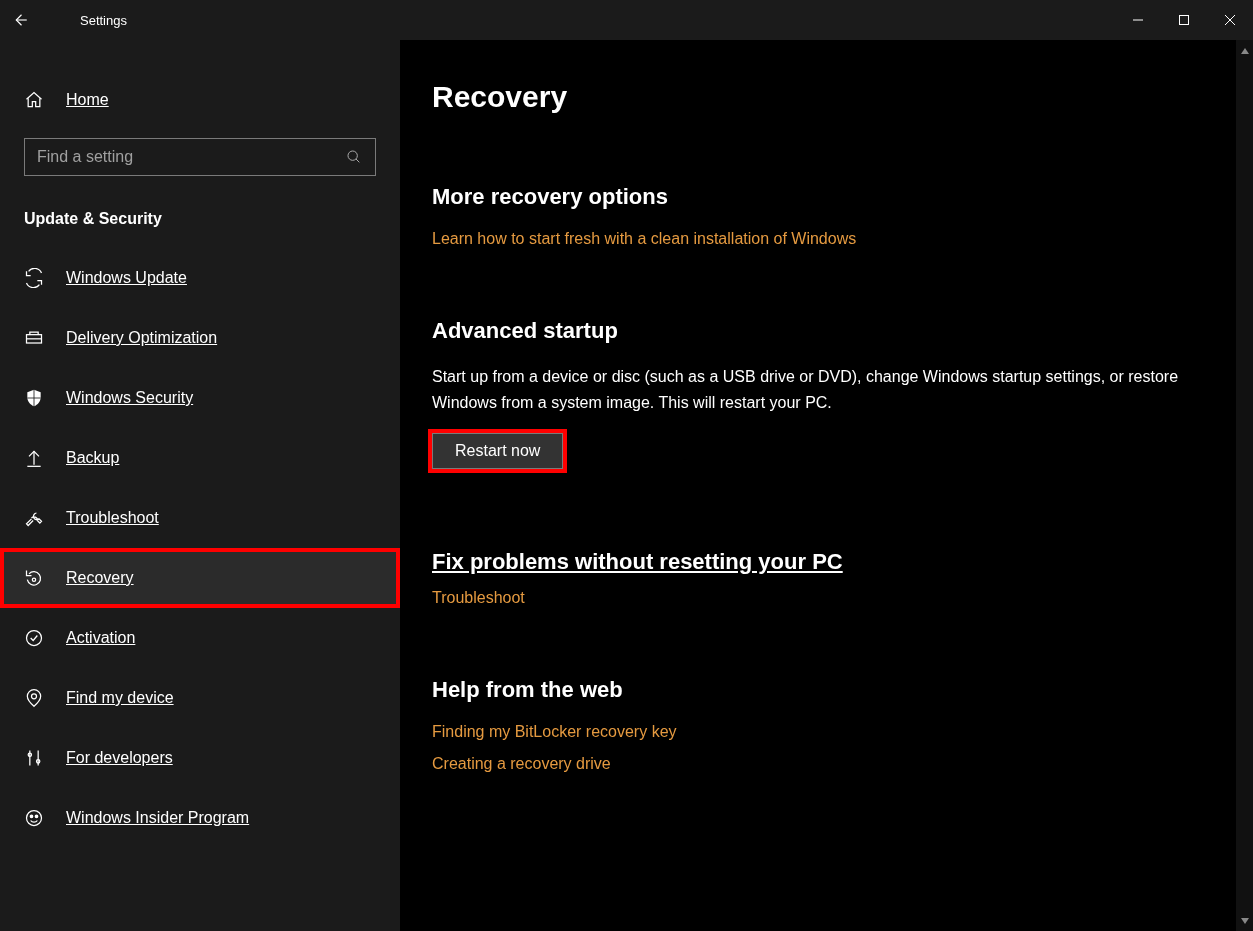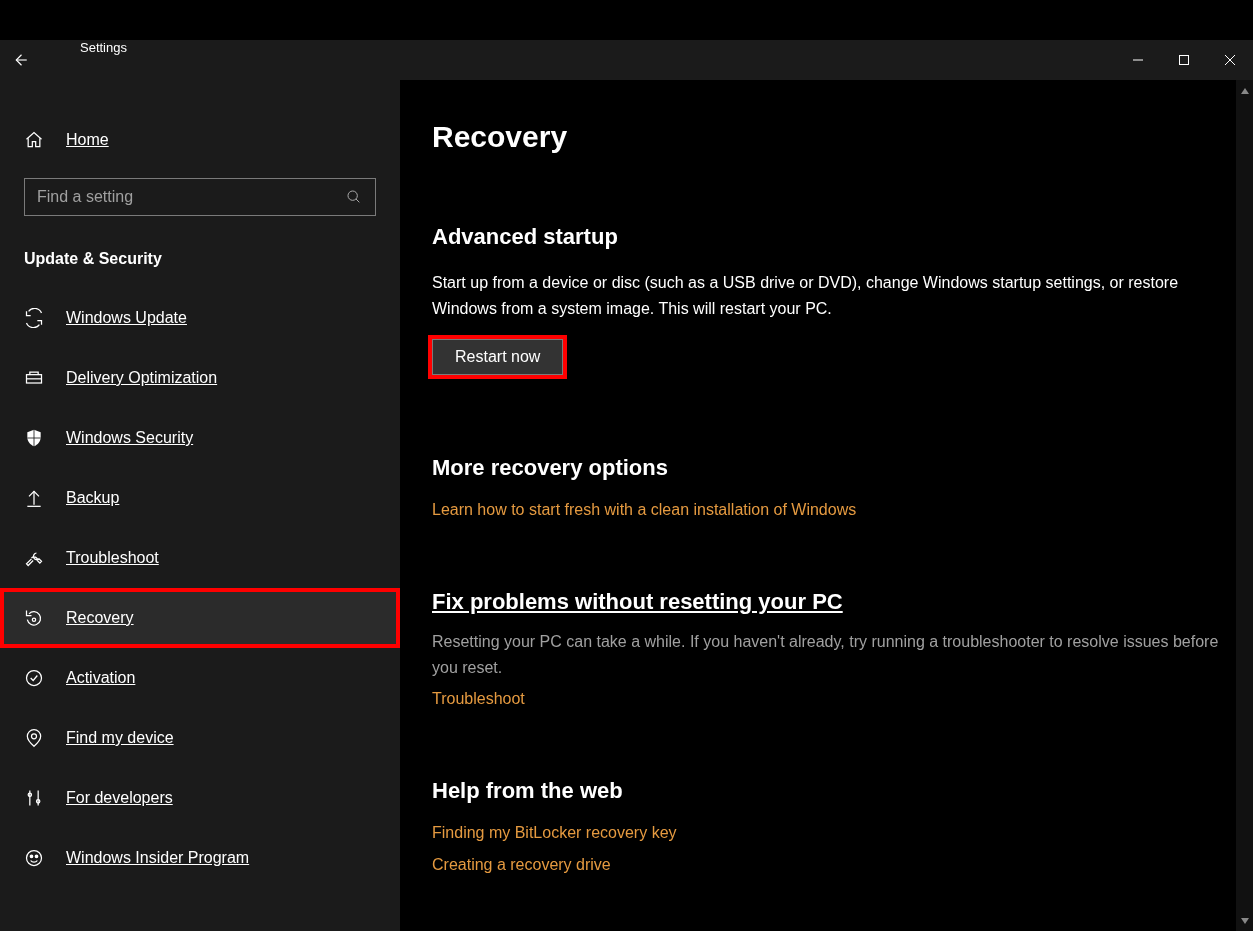--- a/index.html
+++ b/index.html
@@ -11,22 +11,22 @@
     --link:#e59a40;
     --highlight:#ff0000;
     --border-gray:#7a7a7a;
     --button-bg:#333333;
     --button-border:#7a7a7a;
   }
   html,body{margin:0;padding:0;height:100%;width:100%;background:var(--main-bg);color:var(--text);
     font-family:"Segoe UI","Segoe UI Variable",Arial,sans-serif;font-size:15px;overflow:hidden;}
   .window{width:1253px;height:931px;position:relative;display:flex;flex-direction:column;}
   
-  .titlebar{height:40px;background:var(--titlebar-bg);display:flex;color:var(--text);
-    position:relative;flex:0 0 40px;margin-top:40px;}
+  .titlebar{height:40px;background:var(--titlebar-bg);display:flex;align-items:center;color:var(--text);
+    position:relative;flex:0 0 40px;}
   .titlebar .back{width:40px;height:40px;display:flex;align-items:center;justify-content:center;}
   .titlebar .title{font-size:13px;margin-left:40px;}
   .win-controls{position:absolute;right:0;top:0;display:flex;height:40px;}
   .win-btn{width:46px;height:40px;display:flex;align-items:center;justify-content:center;}
   
   .body{flex:1;display:flex;min-height:0;}
   .sidebar{width:400px;background:var(--sidebar-bg);display:flex;flex-direction:column;
     padding-top:30px;box-sizing:border-box;flex:0 0 400px;}
   .home-item,.sidebar-item{display:flex;align-items:center;height:60px;padding-left:24px;gap:22px;
     color:var(--text);font-size:16px;text-decoration:underline;}
@@ -220,34 +220,33 @@
               <path d="M8 15c1 1.5 2.5 2 4 2s3-.5 4-2"></path>
             </svg>
         </span>
         <span>Windows Insider Program</span>
       </div>
     </div>
 
     <div class="main">
       <h1 class="page-title">Recovery</h1>
 
+      <div class="section mid">
+        <h2 class="section-title">More recovery options</h2>
+        <a href="#" class="link">Learn how to start fresh with a clean installation of Windows</a>
+      </div>
+
       <div class="section">
         <h2 class="section-title">Advanced startup</h2>
         <p>Start up from a device or disc (such as a USB drive or DVD), change Windows startup settings, or restore Windows from a system image. This will restart your PC.</p>
         <button class="btn highlighted">Restart now</button>
       </div>
 
       <div class="section mid">
-        <h2 class="section-title">More recovery options</h2>
-        <a href="#" class="link">Learn how to start fresh with a clean installation of Windows</a>
-      </div>
-
-      <div class="section mid">
         <h2 class="section-title tight">Fix problems without resetting your PC</h2>
-        <p class="muted">Resetting your PC can take a while. If you haven't already, try running a troubleshooter to resolve issues before you reset.</p>
         <a href="#" class="link">Troubleshoot</a>
       </div>
 
       <div class="section">
         <h2 class="section-title">Help from the web</h2>
         <div class="link-row"><a href="#" class="link">Finding my BitLocker recovery key</a></div>
         <div class="link-row"><a href="#" class="link">Creating a recovery drive</a></div>
       </div>
 
       <div class="scrollbar">

